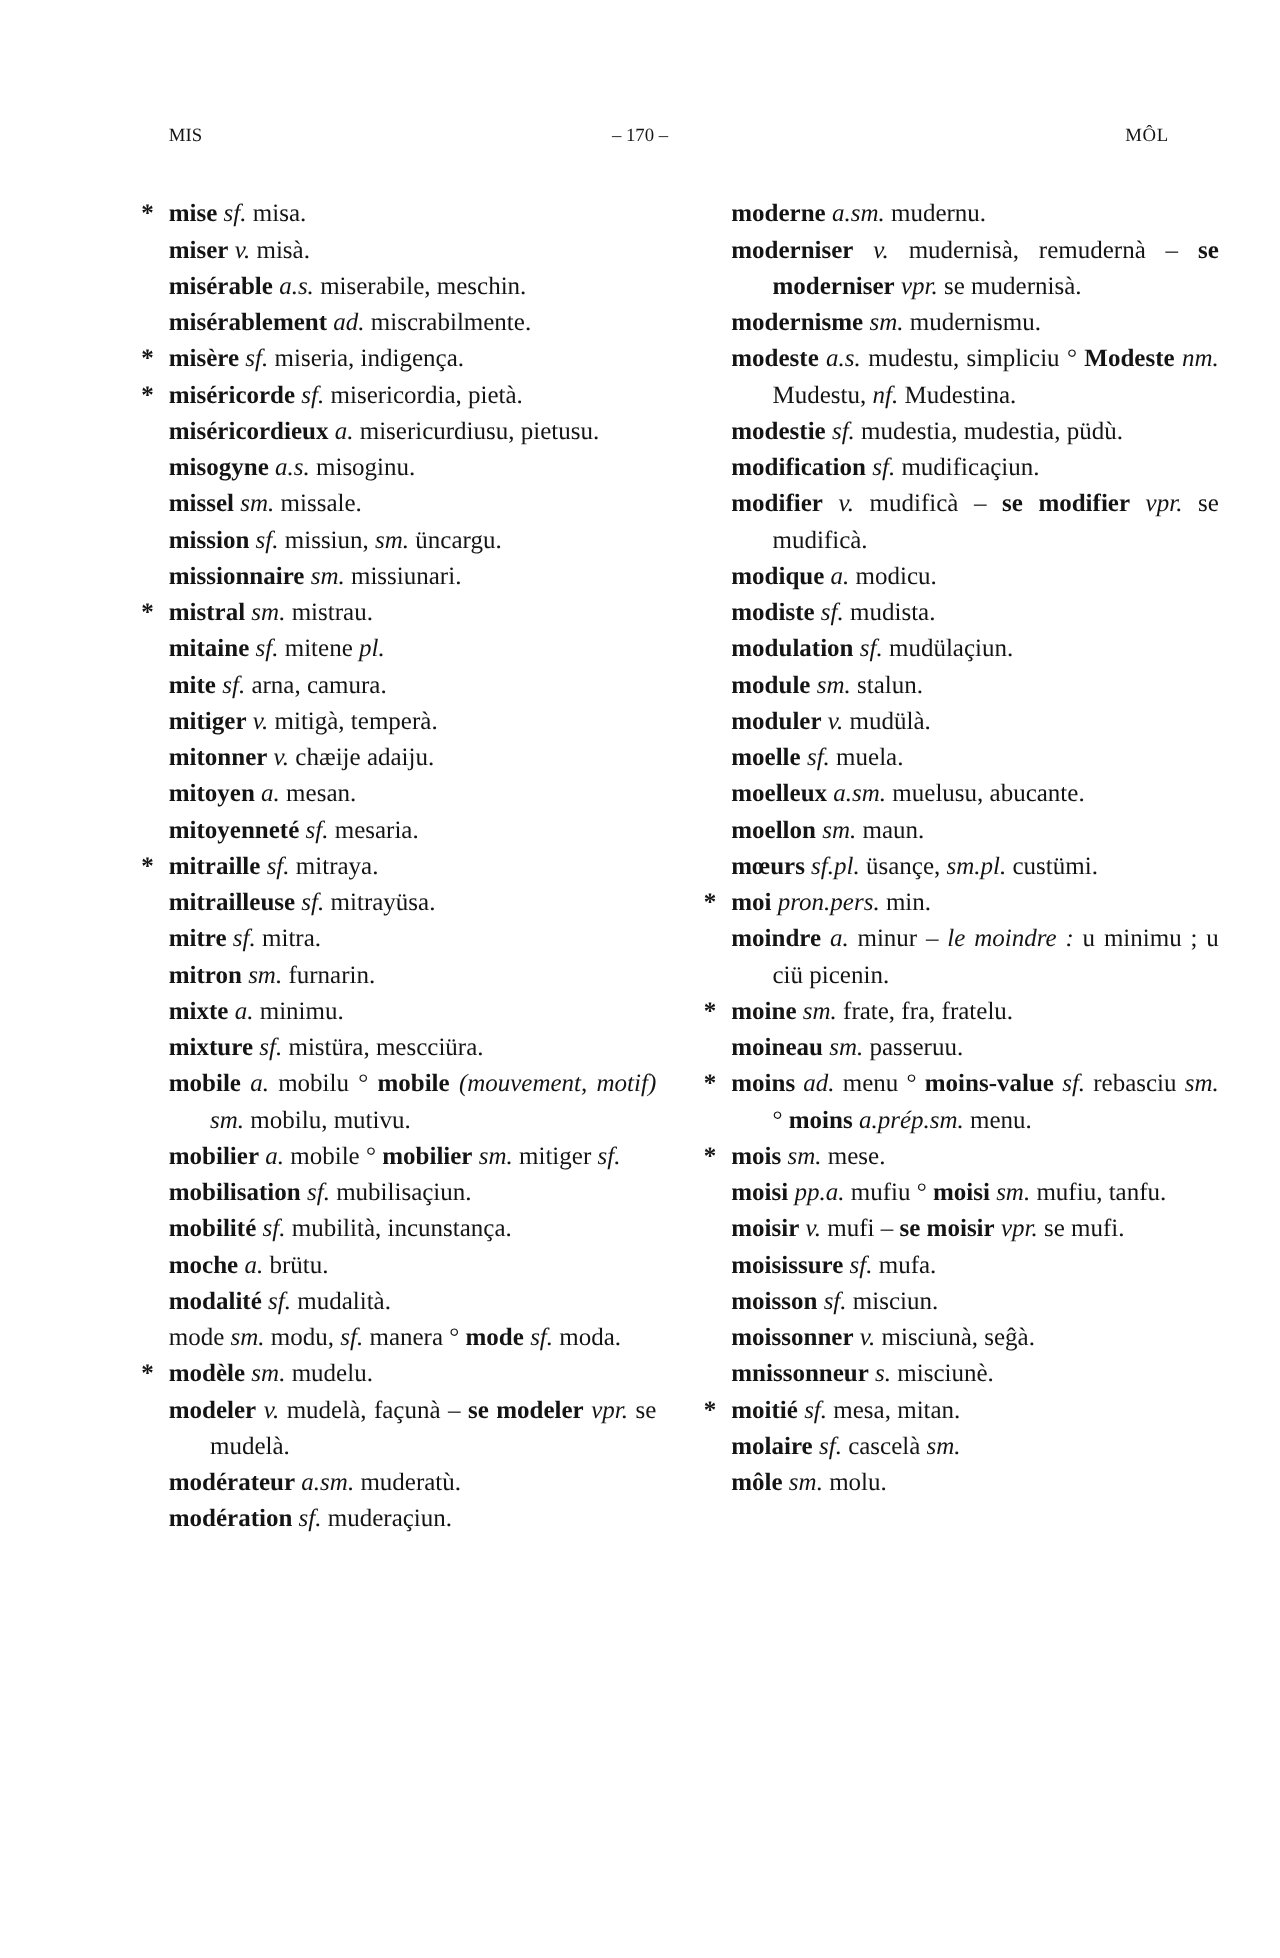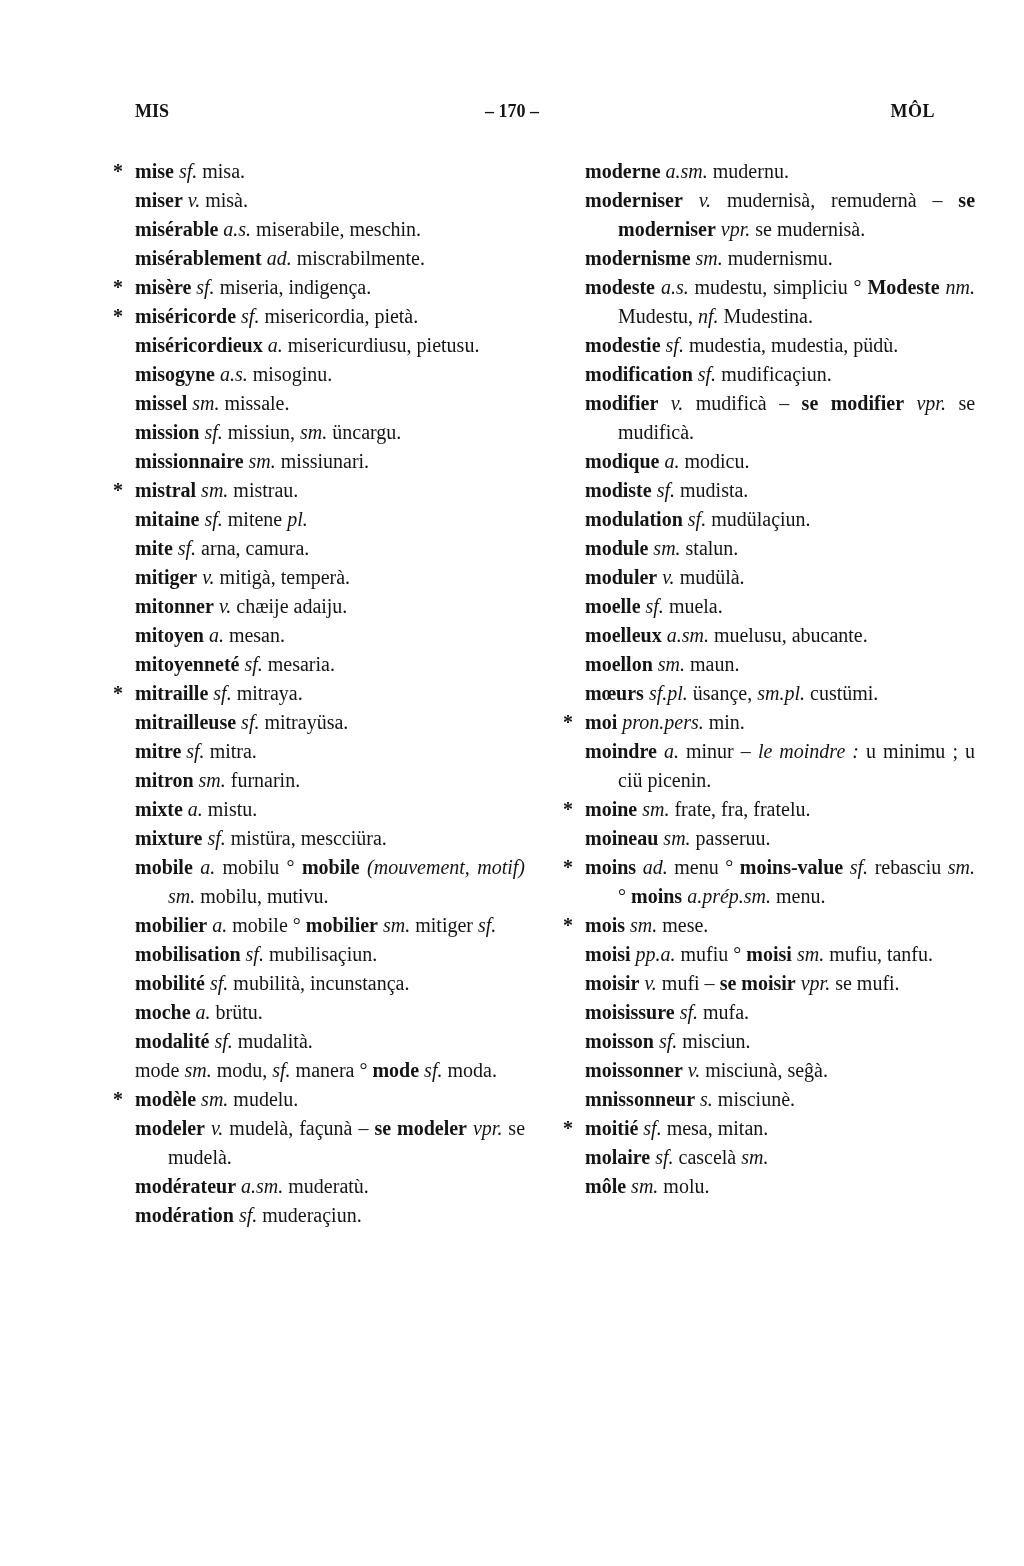--- a/index.html
+++ b/index.html
@@ -5,21 +5,21 @@
   html,body{margin:0;padding:0;background:#ffffff;}
   .page{
     position:relative;
     width:1024px;height:1566px;
     background:#ffffff;
     box-sizing:border-box;
     font-family:"Liberation Serif","DejaVu Serif",serif;
     color:#141414;
     overflow:hidden;
   }
-  .header{position:absolute;top:101px;left:0;right:0;height:28px;font-size:18px;font-weight:bold;}
+  .header{position:absolute;top:101px;left:0;right:0;height:28px;font-size:15px;}
   .h-left{position:absolute;left:135px;top:0;}
   .h-center{position:absolute;left:50%;top:0;transform:translateX(-50%);}
   .h-right{position:absolute;right:89px;top:0;letter-spacing:0.5px;}
   .columns{position:absolute;top:157px;left:135px;display:flex;gap:60px;}
   .col{width:390px;}
   .entry{
     margin:0;
     font-size:20px;
     line-height:29px;
     text-align:justify;
@@ -64,21 +64,21 @@
         <p class="entry"><span class="seg-b">mitaine</span> <span class="seg-i">sf.</span> <span class="seg-r">mitene</span> <span class="seg-i">pl.</span></p>
         <p class="entry"><span class="seg-b">mite</span> <span class="seg-i">sf.</span> <span class="seg-r">arna, camura.</span></p>
         <p class="entry"><span class="seg-b">mitiger</span> <span class="seg-i">v.</span> <span class="seg-r">mitigà, temperà.</span></p>
         <p class="entry"><span class="seg-b">mitonner</span> <span class="seg-i">v.</span> <span class="seg-r">chæije adaiju.</span></p>
         <p class="entry"><span class="seg-b">mitoyen</span> <span class="seg-i">a.</span> <span class="seg-r">mesan.</span></p>
         <p class="entry"><span class="seg-b">mitoyenneté</span> <span class="seg-i">sf.</span> <span class="seg-r">mesaria.</span></p>
         <p class="entry"><span class="star">*</span><span class="seg-b">mitraille</span> <span class="seg-i">sf.</span> <span class="seg-r">mitraya.</span></p>
         <p class="entry"><span class="seg-b">mitrailleuse</span> <span class="seg-i">sf.</span> <span class="seg-r">mitrayüsa.</span></p>
         <p class="entry"><span class="seg-b">mitre</span> <span class="seg-i">sf.</span> <span class="seg-r">mitra.</span></p>
         <p class="entry"><span class="seg-b">mitron</span> <span class="seg-i">sm.</span> <span class="seg-r">furnarin.</span></p>
-        <p class="entry"><span class="seg-b">mixte</span> <span class="seg-i">a.</span> <span class="seg-r">mistu.</span></p>
+        <p class="entry"><span class="seg-b">mixte</span> <span class="seg-i">a.</span> <span class="seg-r">minimu.</span></p>
         <p class="entry"><span class="seg-b">mixture</span> <span class="seg-i">sf.</span> <span class="seg-r">mistüra, mescciüra.</span></p>
         <p class="entry"><span class="seg-b">mobile</span> <span class="seg-i">a.</span> <span class="seg-r">mobilu °</span> <span class="seg-b">mobile</span> <span class="seg-i">(mouvement, motif) sm.</span> <span class="seg-r">mobilu, mutivu.</span></p>
         <p class="entry"><span class="seg-b">mobilier</span> <span class="seg-i">a.</span> <span class="seg-r">mobile °</span> <span class="seg-b">mobilier</span> <span class="seg-i">sm.</span> <span class="seg-r">mitiger</span> <span class="seg-i">sf.</span></p>
         <p class="entry"><span class="seg-b">mobilisation</span> <span class="seg-i">sf.</span> <span class="seg-r">mubilisaçiun.</span></p>
         <p class="entry"><span class="seg-b">mobilité</span> <span class="seg-i">sf.</span> <span class="seg-r">mubilità, incunstança.</span></p>
         <p class="entry"><span class="seg-b">moche</span> <span class="seg-i">a.</span> <span class="seg-r">brütu.</span></p>
         <p class="entry"><span class="seg-b">modalité</span> <span class="seg-i">sf.</span> <span class="seg-r">mudalità.</span></p>
         <p class="entry"><span class="seg-r">mode</span> <span class="seg-i">sm.</span> <span class="seg-r">modu,</span> <span class="seg-i">sf.</span> <span class="seg-r">manera °</span> <span class="seg-b">mode</span> <span class="seg-i">sf.</span> <span class="seg-r">moda.</span></p>
         <p class="entry"><span class="star">*</span><span class="seg-b">modèle</span> <span class="seg-i">sm.</span> <span class="seg-r">mudelu.</span></p>
         <p class="entry"><span class="seg-b">modeler</span> <span class="seg-i">v.</span> <span class="seg-r">mudelà, façunà –</span> <span class="seg-b">se modeler</span> <span class="seg-i">vpr.</span> <span class="seg-r">se mudelà.</span></p>

